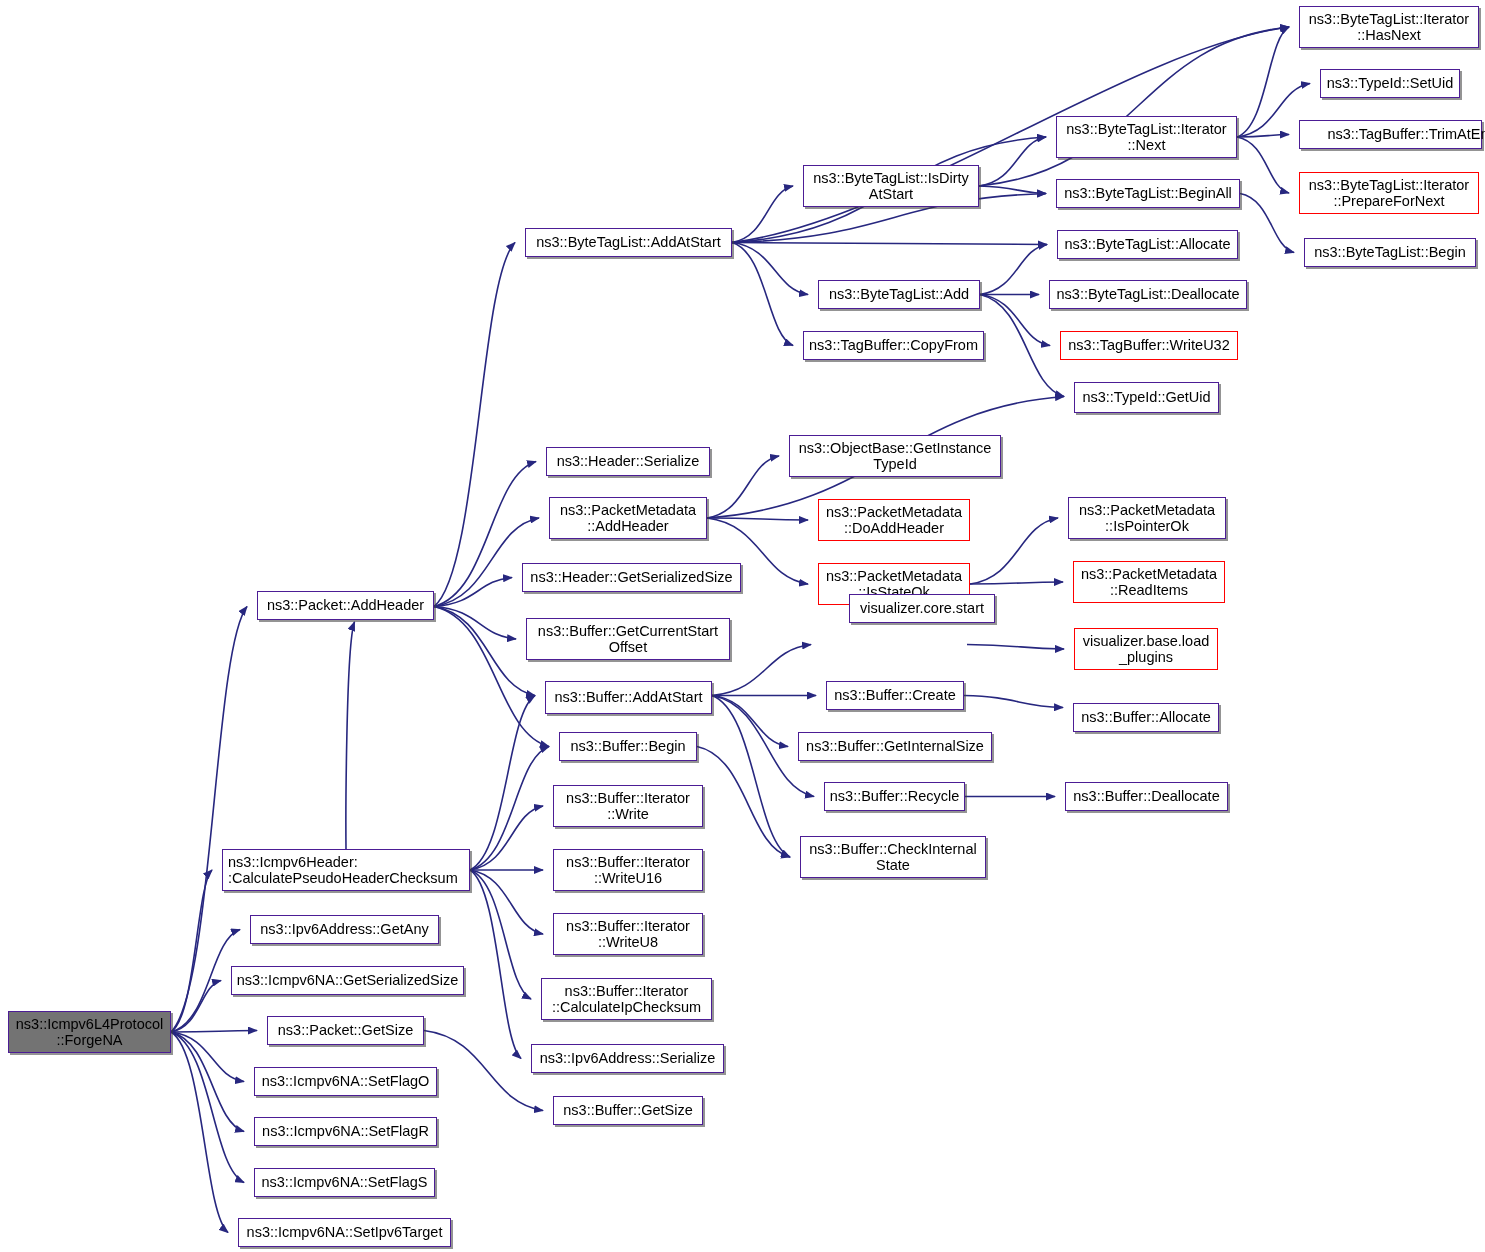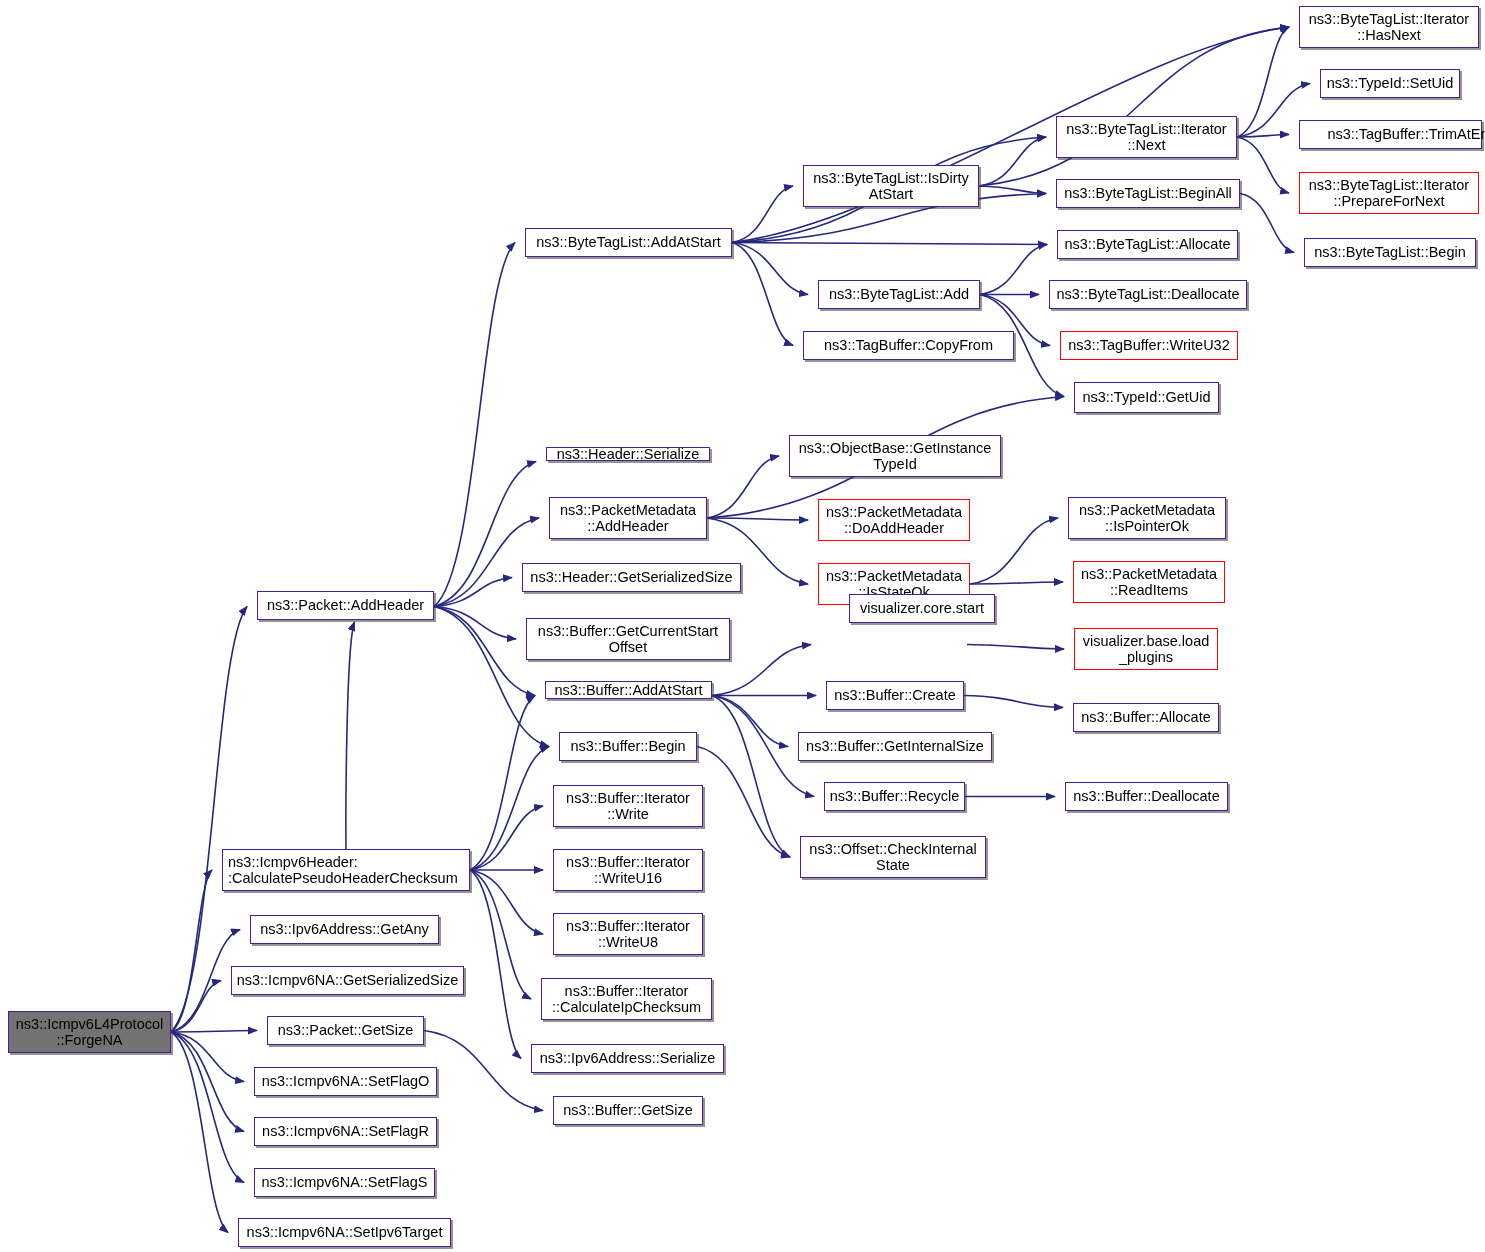--- a/index.html
+++ b/index.html
@@ -123,21 +123,21 @@
       <div class="node" style="left: 525px; top: 228px; width: 207px; height: 29px;">
         <span class="lbl">ns3::ByteTagList::AddAtStart</span>
       </div>
       <div class="node" style="left: 803px; top: 165px; width: 176px; height: 42px;">
         <span class="lbl">ns3::ByteTagList::IsDirty
 AtStart</span>
       </div>
       <div class="node" style="left: 818px; top: 280px; width: 162px; height: 29px;">
         <span class="lbl">ns3::ByteTagList::Add</span>
       </div>
-      <div class="node" style="left: 803px; top: 331px; width: 211px; height: 29px;">
+      <div class="node" style="left: 803px; top: 331px; width: 181px; height: 29px;">
         <span class="lbl">ns3::TagBuffer::CopyFrom</span>
       </div>
       <div class="node" style="left: 1299px; top: 6px; width: 180px; height: 42px;">
         <span class="lbl">ns3::ByteTagList::Iterator
 ::HasNext</span>
       </div>
       <div class="node" style="left: 1320px; top: 69px; width: 140px; height: 29px;">
         <span class="lbl">ns3::TypeId::SetUid</span>
       </div>
       <div class="node" style="left: 1299px; top: 120px; width: 183px; height: 29px; padding-left: 48px;">
@@ -162,21 +162,21 @@
       </div>
       <div class="node" style="left: 1049px; top: 280px; width: 198px; height: 29px;">
         <span class="lbl">ns3::ByteTagList::Deallocate</span>
       </div>
       <div class="node red" style="left: 1060px; top: 331px; width: 178px; height: 29px;">
         <span class="lbl">ns3::TagBuffer::WriteU32</span>
       </div>
       <div class="node" style="left: 1074px; top: 382px; width: 145px; height: 31px;">
         <span class="lbl">ns3::TypeId::GetUid</span>
       </div>
-      <div class="node" style="left: 546px; top: 447px; width: 164px; height: 14px;">
+      <div class="node" style="left: 546px; top: 447px; width: 164px; height: 29px;">
         <span class="lbl">ns3::Header::Serialize</span>
       </div>
       <div class="node" style="left: 549px; top: 497px; width: 158px; height: 42px;">
         <span class="lbl">ns3::PacketMetadata
 ::AddHeader</span>
       </div>
       <div class="node" style="left: 522px; top: 563px; width: 219px; height: 29px;">
         <span class="lbl">ns3::Header::GetSerializedSize</span>
       </div>
       <div class="node" style="left: 526px; top: 618px; width: 204px; height: 42px;">
@@ -196,21 +196,21 @@
 ::IsStateOk</span>
       </div>
       <div class="node" style="left: 1068px; top: 497px; width: 158px; height: 42px;">
         <span class="lbl">ns3::PacketMetadata
 ::IsPointerOk</span>
       </div>
       <div class="node red" style="left: 1073px; top: 561px; width: 152px; height: 42px;">
         <span class="lbl">ns3::PacketMetadata
 ::ReadItems</span>
       </div>
-      <div class="node" style="left: 545px; top: 681px; width: 167px; height: 18px;">
+      <div class="node" style="left: 545px; top: 681px; width: 167px; height: 33px;">
         <span class="lbl">ns3::Buffer::AddAtStart</span>
       </div>
       <div class="node" style="left: 559px; top: 732px; width: 138px; height: 29px;">
         <span class="lbl">ns3::Buffer::Begin</span>
       </div>
       <div class="node" style="left: 553px; top: 785px; width: 150px; height: 42px;">
         <span class="lbl">ns3::Buffer::Iterator
 ::Write</span>
       </div>
       <div class="node" style="left: 553px; top: 849px; width: 150px; height: 42px;">
@@ -237,21 +237,21 @@
       <div class="node" style="left: 826px; top: 681px; width: 138px; height: 29px;">
         <span class="lbl">ns3::Buffer::Create</span>
       </div>
       <div class="node" style="left: 798px; top: 732px; width: 194px; height: 29px;">
         <span class="lbl">ns3::Buffer::GetInternalSize</span>
       </div>
       <div class="node" style="left: 824px; top: 782px; width: 141px; height: 29px;">
         <span class="lbl">ns3::Buffer::Recycle</span>
       </div>
       <div class="node" style="left: 800px; top: 836px; width: 186px; height: 42px;">
-        <span class="lbl">ns3::Offset::CheckInternal
+        <span class="lbl">ns3::Buffer::CheckInternal
 State</span>
       </div>
       <div class="node red" style="left: 1074px; top: 628px; width: 144px; height: 42px;">
         <span class="lbl">visualizer.base.load
 _plugins</span>
       </div>
       <div class="node" style="left: 1073px; top: 693px; width: 146px; height: 29px; margin-top: 10px;">
         <span class="lbl">ns3::Buffer::Allocate</span>
       </div>
       <div class="node" style="left: 1065px; top: 782px; width: 163px; height: 29px;">

